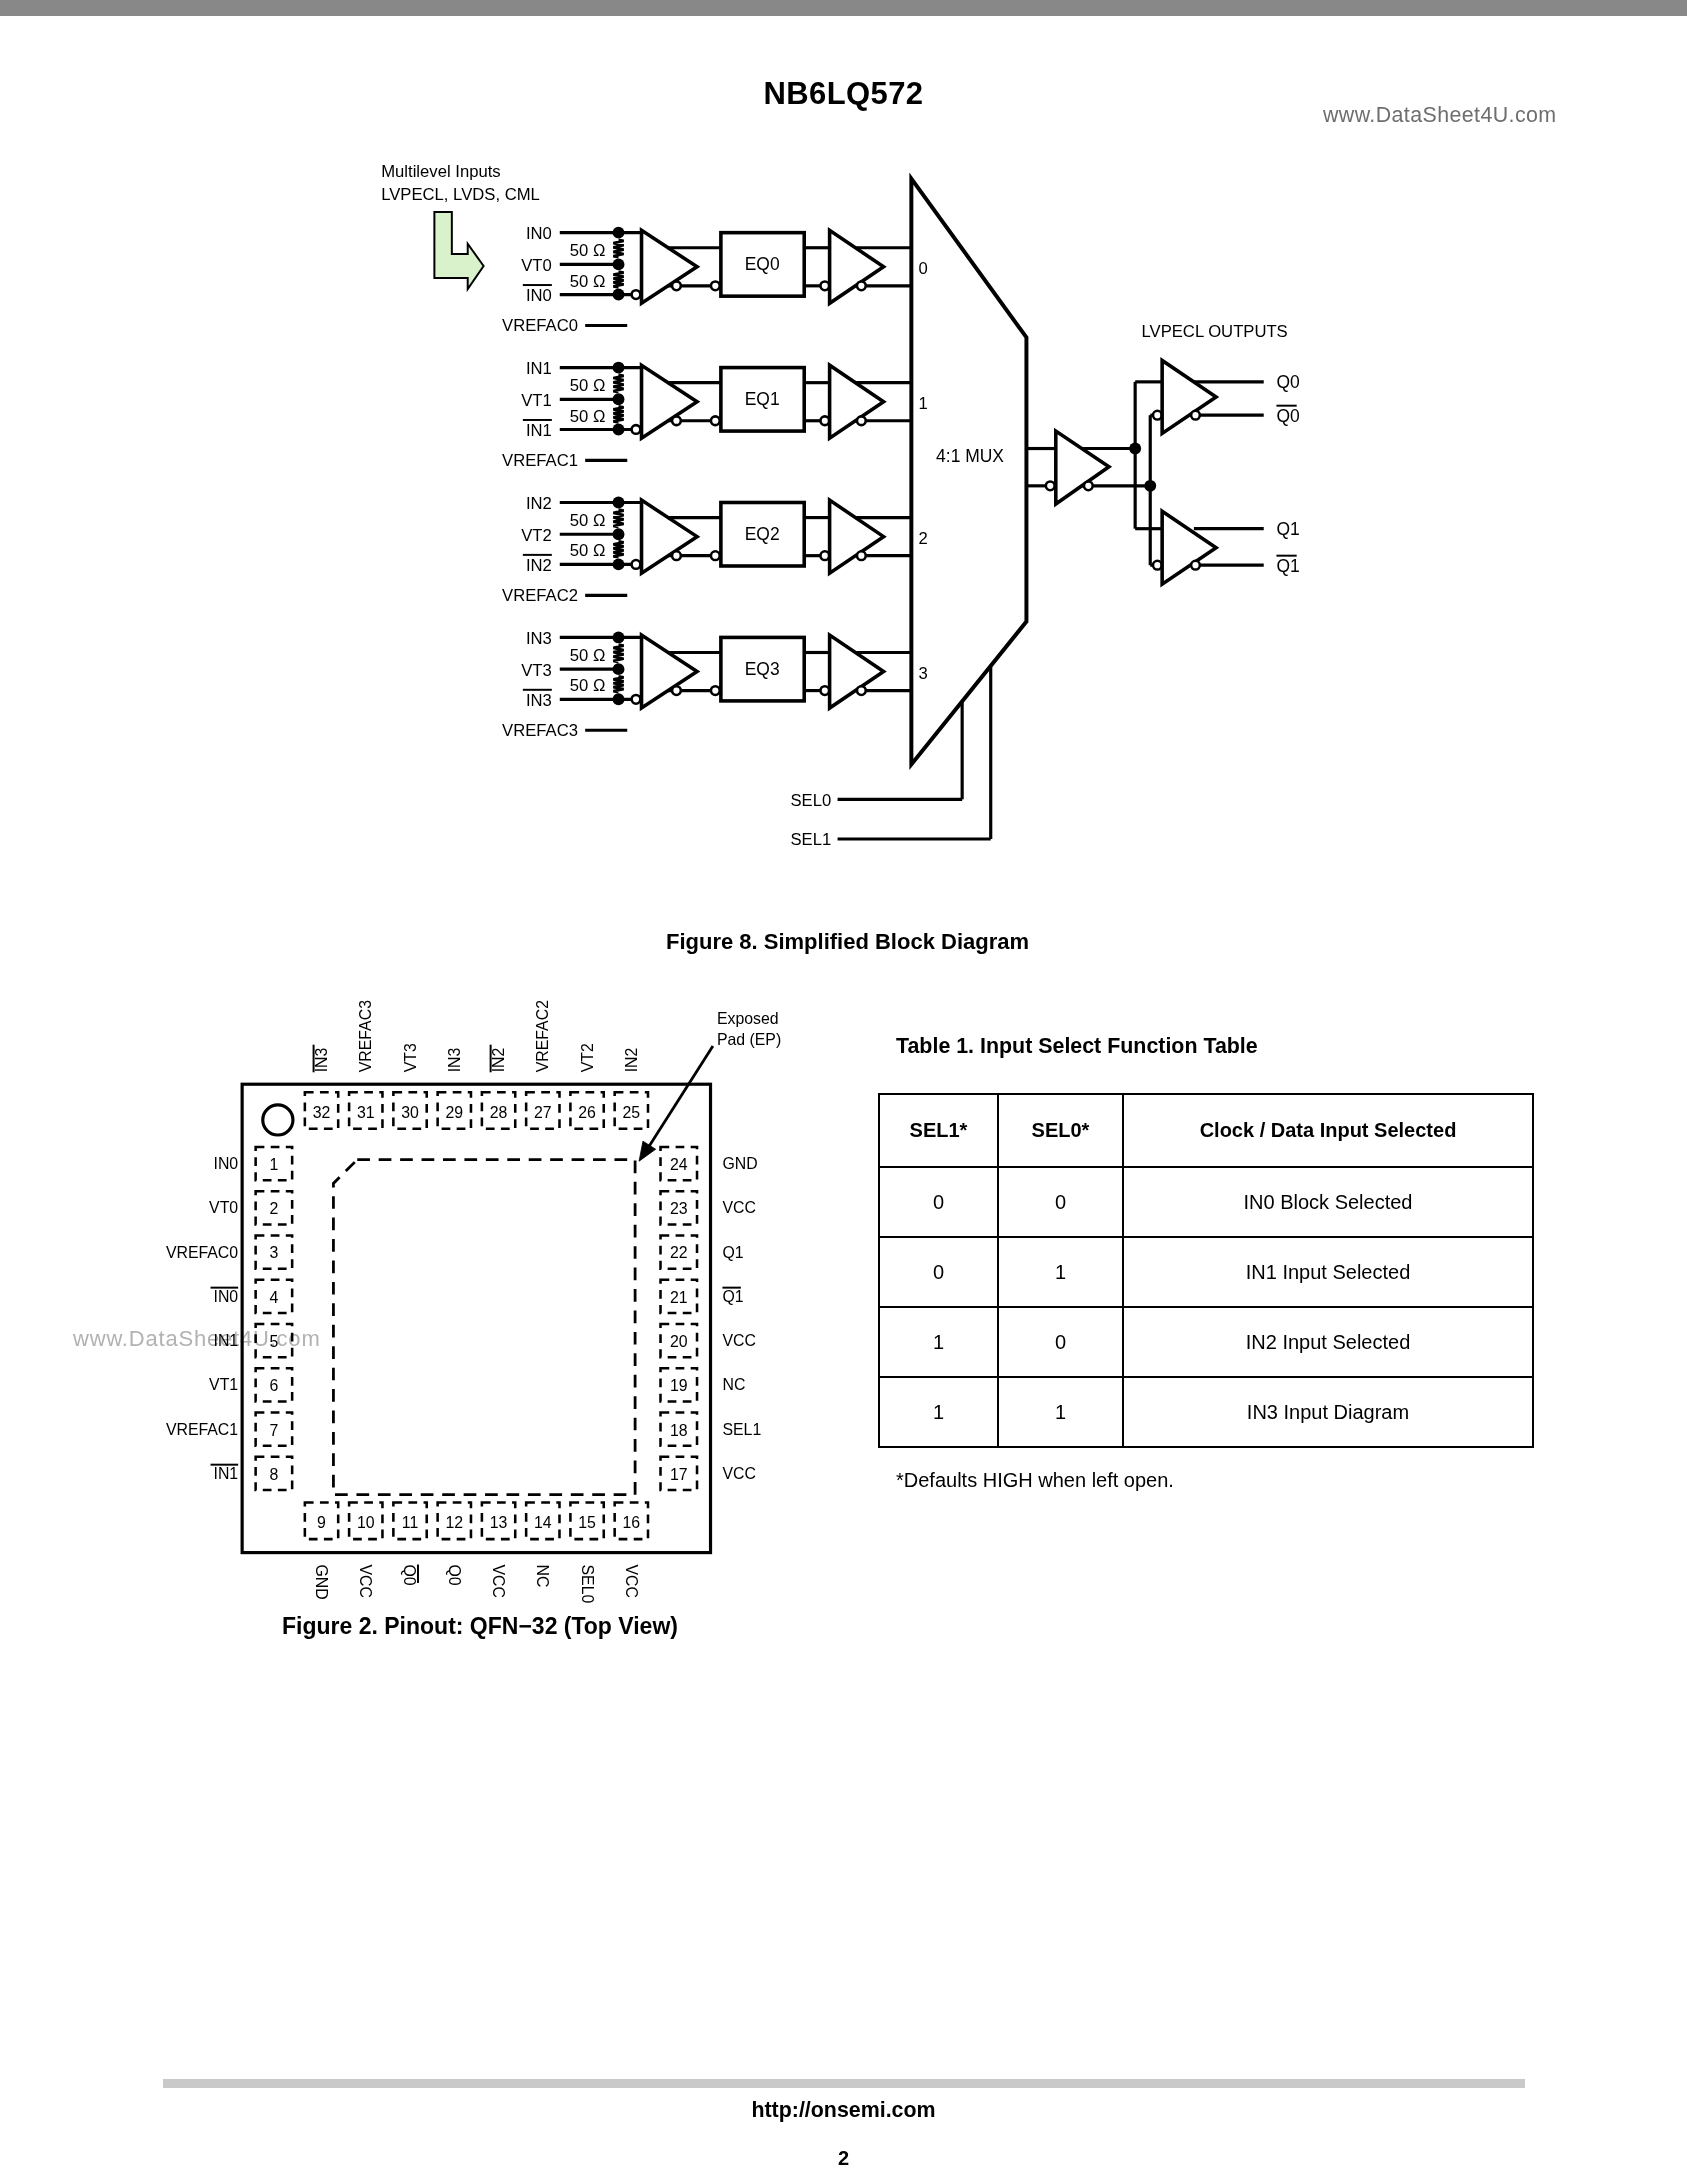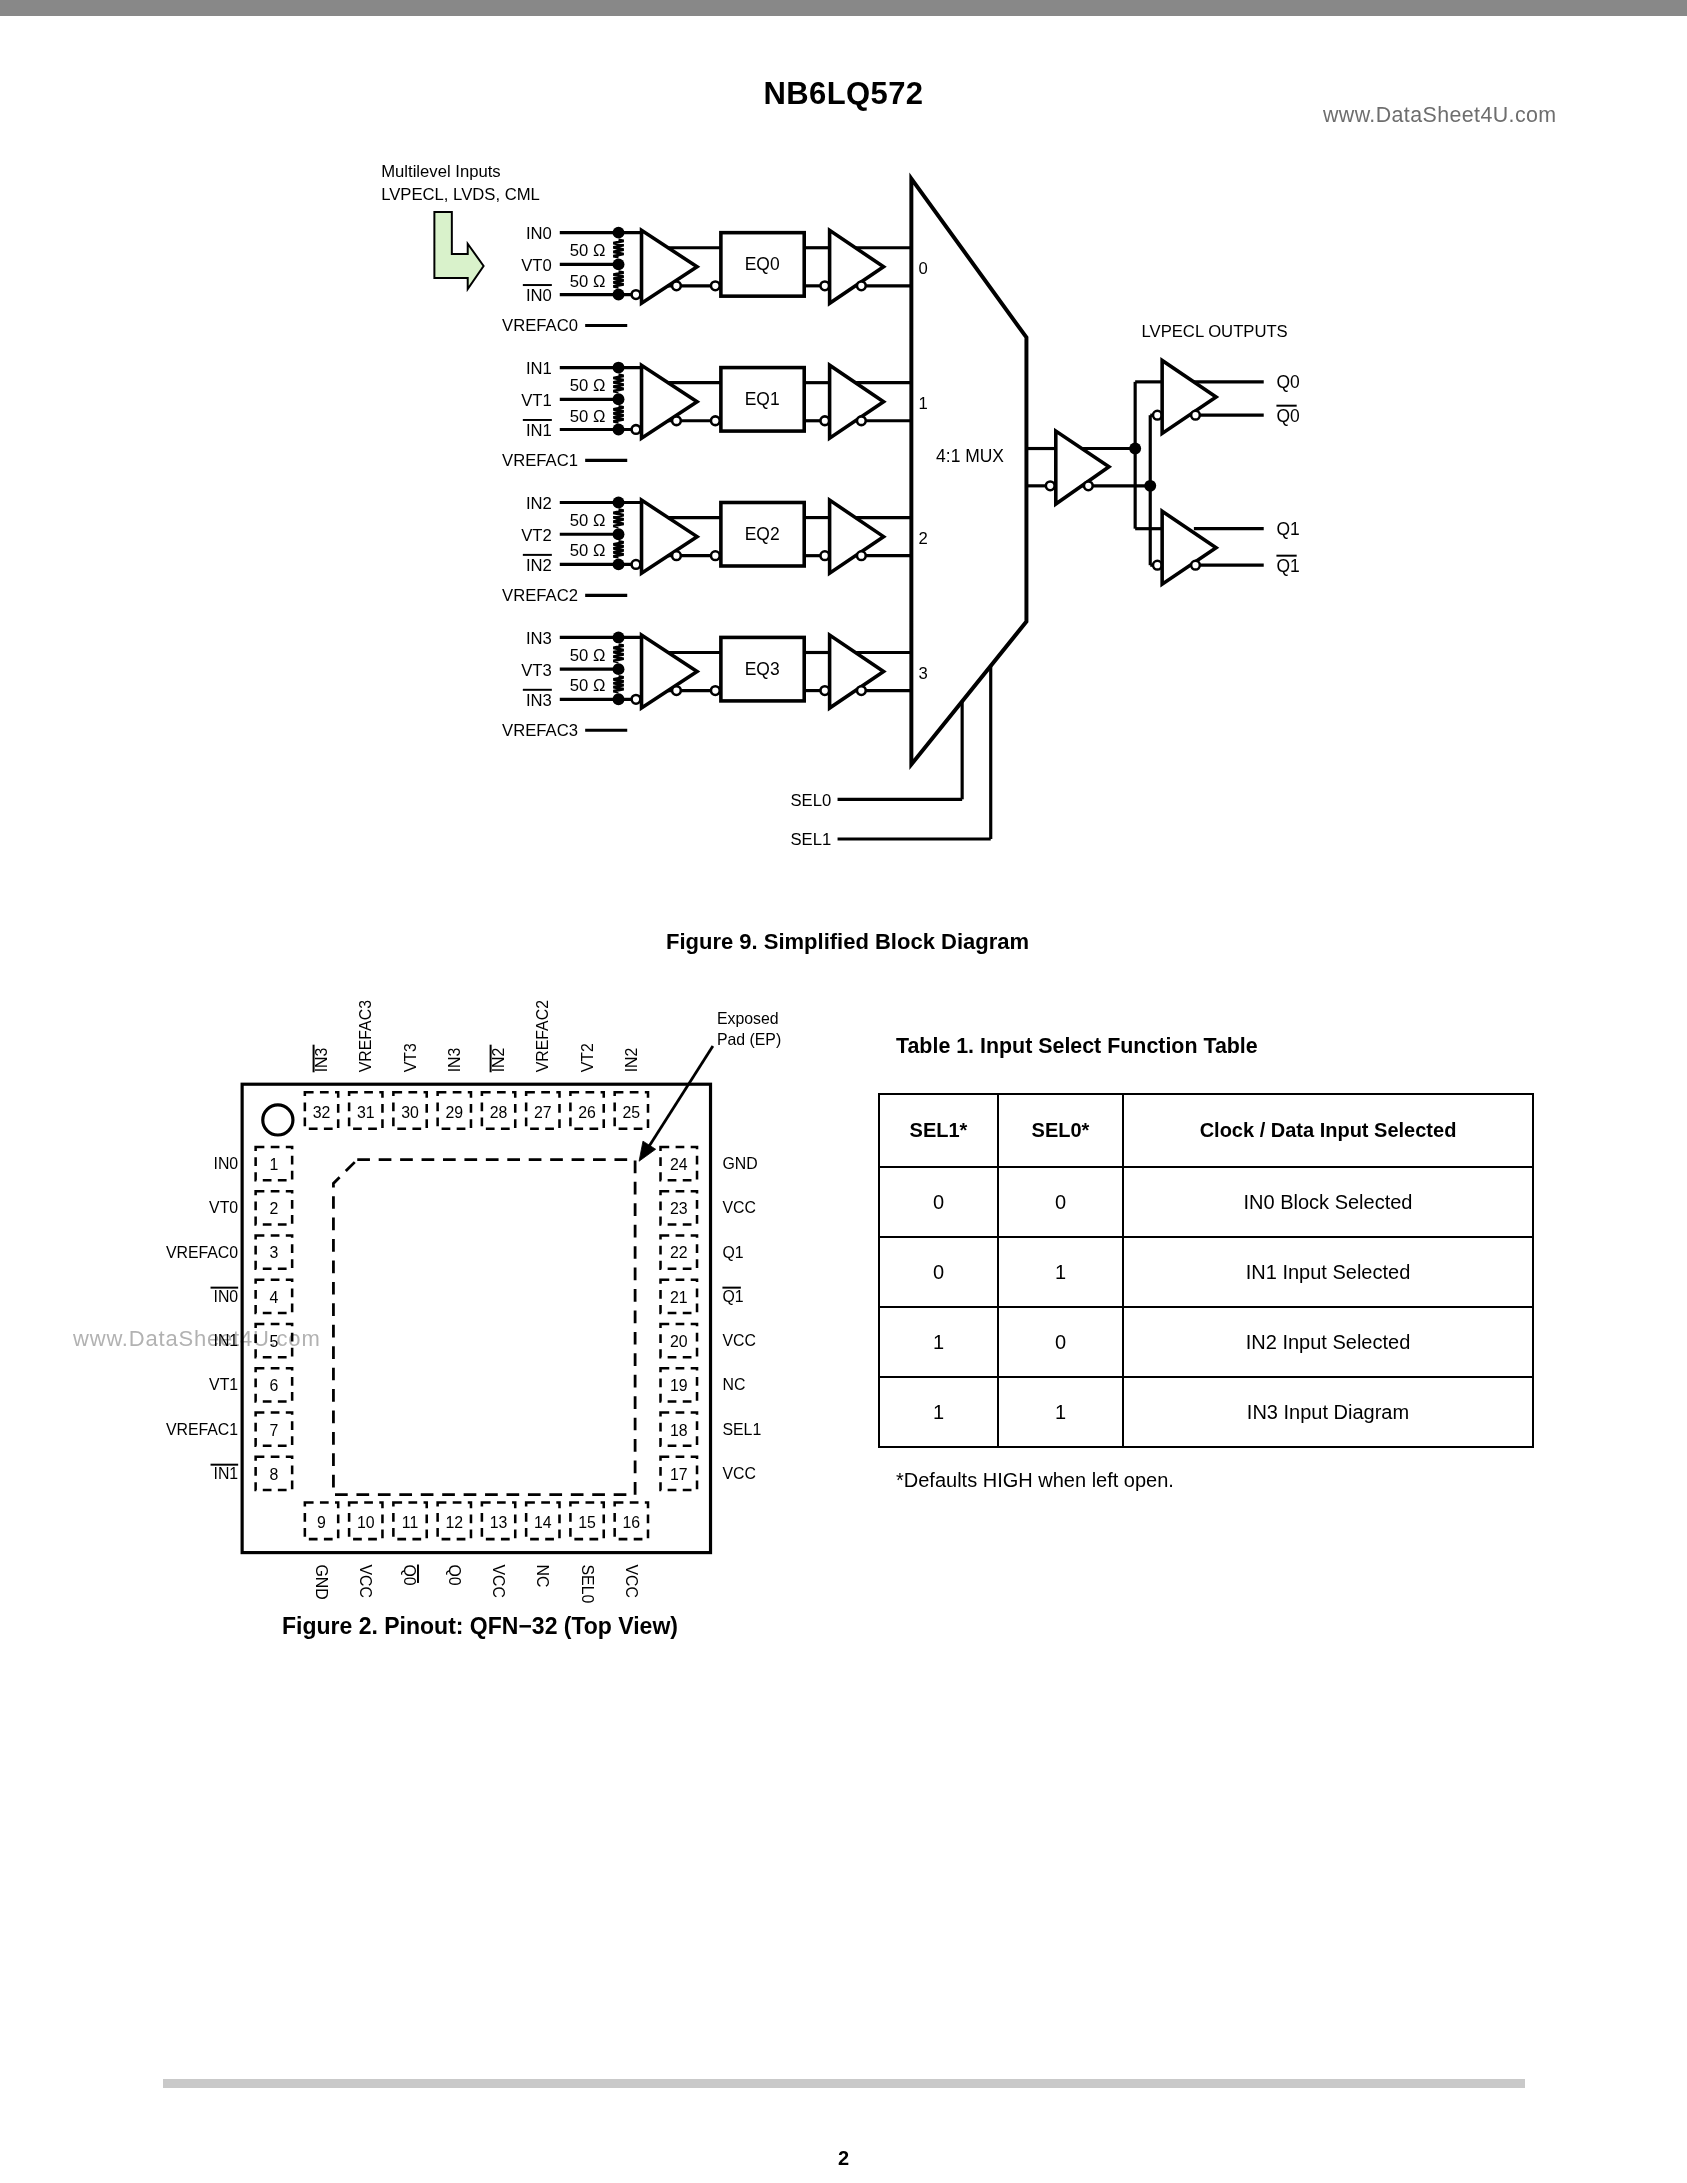--- a/index.html
+++ b/index.html
@@ -228,21 +228,21 @@
       <line x1="1449" y1="692" x2="1453" y2="692" stroke="#000" stroke-width="4"></line>
       <circle cx="1458" cy="692" r="5.5" fill="#fff" stroke="#000" stroke-width="3.2"></circle>
       <polygon points="1464,624 1464,716 1532,670" fill="#fff" stroke="#000" stroke-width="4.5" stroke-linejoin="miter"></polygon>
       <line x1="1504" y1="646" x2="1592" y2="646" stroke="#000" stroke-width="4"></line>
       <circle cx="1506" cy="692" r="5.5" fill="#fff" stroke="#000" stroke-width="3.2"></circle>
       <line x1="1512" y1="692" x2="1592" y2="692" stroke="#000" stroke-width="4"></line>
       <text x="1608" y="654" fill="#000" font-size="22" text-anchor="start" font-family="&quot;Liberation Sans&quot;, sans-serif" font-weight="normal">Q1</text>
       <text x="1608" y="700" fill="#000" font-size="22" text-anchor="start" font-family="&quot;Liberation Sans&quot;, sans-serif" font-weight="normal">Q1</text>
       <line x1="1608" y1="680" x2="1633.52" y2="680" stroke="#000" stroke-width="2.5"></line>
     </svg>
-  <div class="abs cap cap1">Figure 9. Simplified Block Diagram</div>
+  <div class="abs cap cap1">Figure 8. Simplified Block Diagram</div>
 
   <div class="abs wm-mid">www.DataSheet4U.com</div>
   <svg id="fig2" class="fig" width="1687" height="675" viewBox="0 1200 2125 850">
       <rect x="305" y="1345" width="590" height="590" fill="none" stroke="#000" stroke-width="4"></rect>
       <circle cx="350" cy="1390" r="19" fill="none" stroke="#000" stroke-width="4"></circle>
       <polygon points="450,1440 800,1440 800,1862 420,1862 420,1470" fill="none" stroke="#000" stroke-width="3.5" stroke-dasharray="16 11"></polygon>
       <text x="903" y="1269" fill="#000" font-size="20" text-anchor="start" font-family="&quot;Liberation Sans&quot;, sans-serif" font-weight="normal">Exposed</text>
       <text x="903" y="1296" fill="#000" font-size="20" text-anchor="start" font-family="&quot;Liberation Sans&quot;, sans-serif" font-weight="normal">Pad (EP)</text>
       <line x1="898" y1="1297" x2="812" y2="1432" stroke="#000" stroke-width="3.5"></line>
       <polygon points="805,1442 809.9,1416.7 825.9,1426.9" fill="#000" stroke="#000" stroke-width="1" stroke-linejoin="miter"></polygon>
@@ -382,15 +382,16 @@
         <tr>
           <td>1</td>
           <td>1</td>
           <td>IN3 Input Diagram</td>
         </tr>
       </tbody>
   </table>
   <div class="abs t1-note">*Defaults HIGH when left open.</div>
 
   <div class="abs footer-bar"></div>
+  <div class="abs footer-url">http://onsemi.com</div>
   <div class="abs footer-page">2</div>
 </div>
 
 
 </body></html>

